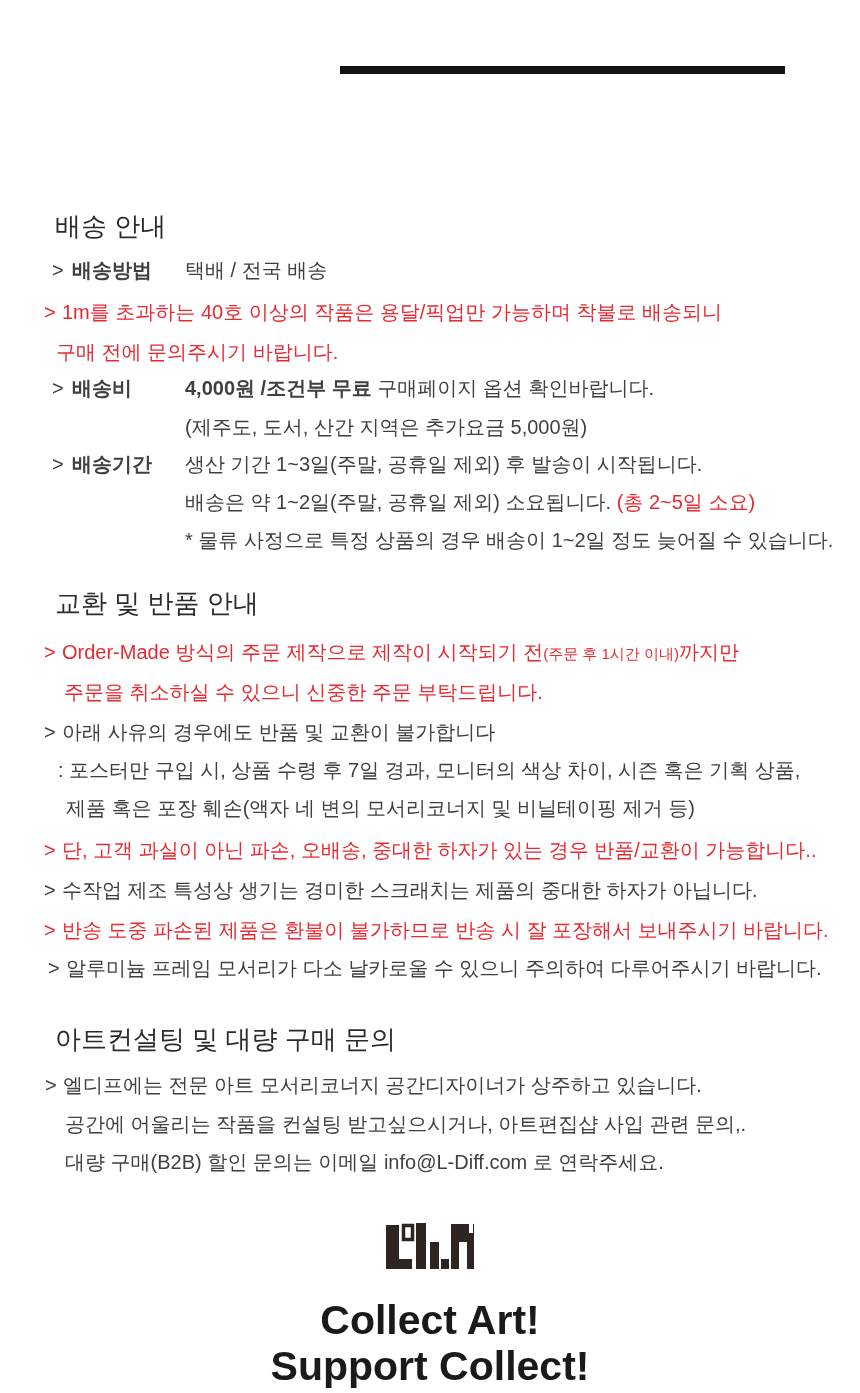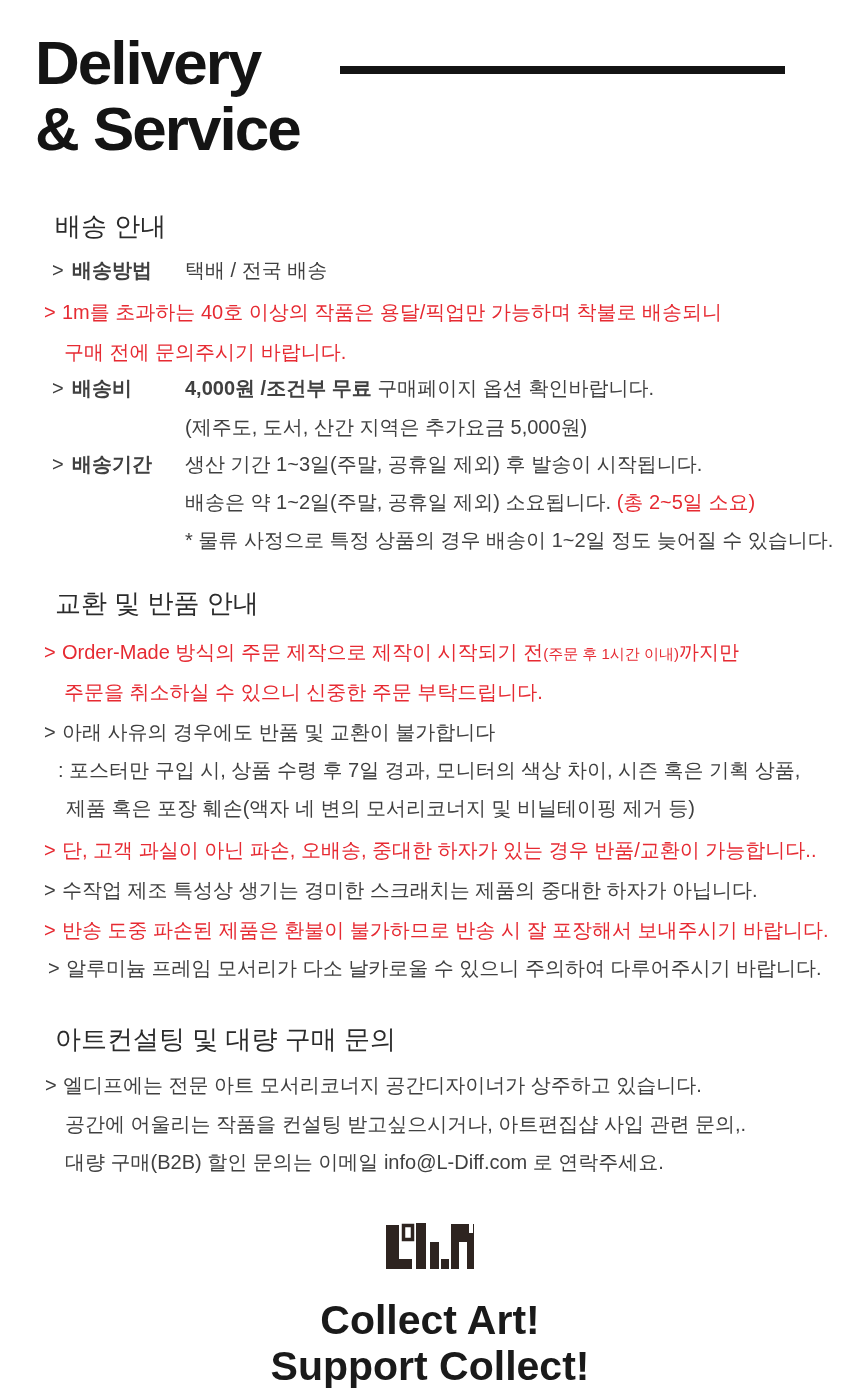--- a/index.html
+++ b/index.html
@@ -52,36 +52,32 @@
   }
   .logo{
     position:absolute;left:386px;top:1223px;width:88px;height:46px;
   }
 </style>
 </head>
 <body>
 
 <div class="page">
 
-  <div class="title">
-    <div>Delivery</div>
-    <div>&amp; Service</div>
-  </div>
   <div class="title-rule"></div>
 
   <div class="line heading" style="top:212px;left:55px">배송 안내</div>
 
   <div class="line" style="top:256px;left:52px">
     <span class="marker mk-label">&gt;</span><span class="lab">배송방법</span><span>택배 / 전국 배송</span>
   </div>
 
   <div class="line red" style="top:298px;left:44px">
     <span class="marker mk-note">&gt;</span><span>1m를 초과하는 40호 이상의 작품은 용달/픽업만 가능하며 착불로 배송되니</span>
   </div>
-  <div class="line red" style="top:338px;left:64px">구매 전에 문의주시기 바랍니다.</div>
+  <div class="line red" style="top:338px;left:56px">구매 전에 문의주시기 바랍니다.</div>
 
   <div class="line" style="top:374px;left:52px">
     <span class="marker mk-label">&gt;</span><span class="lab">배송비</span><span class="bold">4,000원 /조건부 무료</span><span> 구매페이지 옵션 확인바랍니다.</span>
   </div>
   <div class="line" style="top:413px;left:185px">(제주도, 도서, 산간 지역은 추가요금 5,000원)</div>
 
   <div class="line" style="top:450px;left:52px">
     <span class="marker mk-label">&gt;</span><span class="lab">배송기간</span><span>생산 기간 1~3일(주말, 공휴일 제외) 후 발송이 시작됩니다.</span>
   </div>
   <div class="line" style="top:488px;left:185px">

